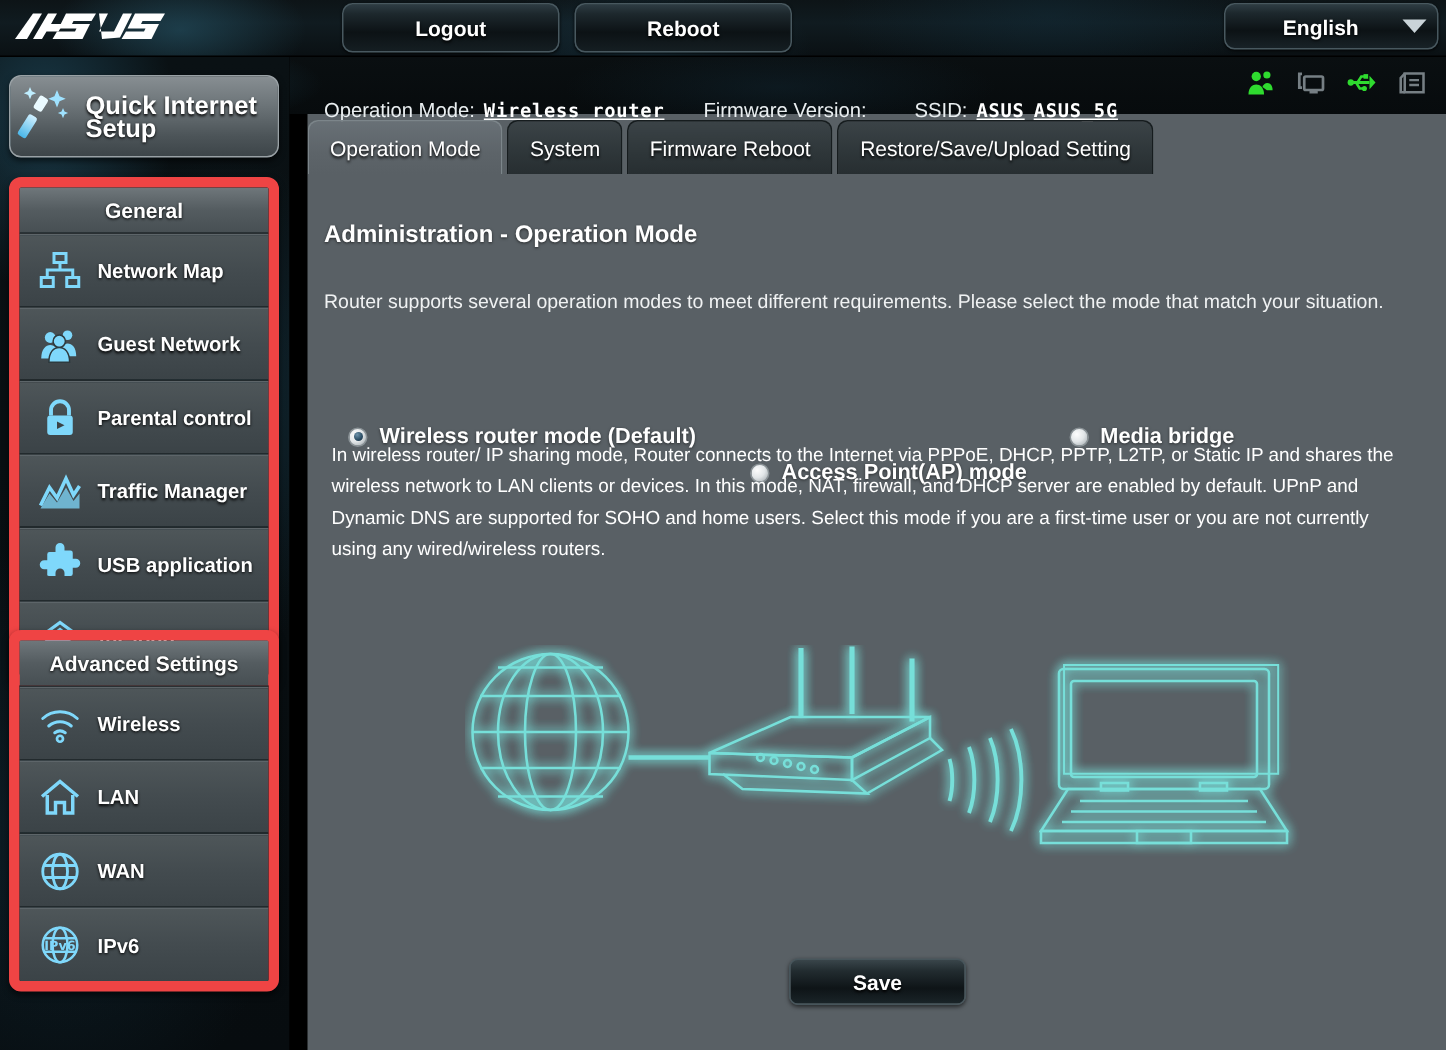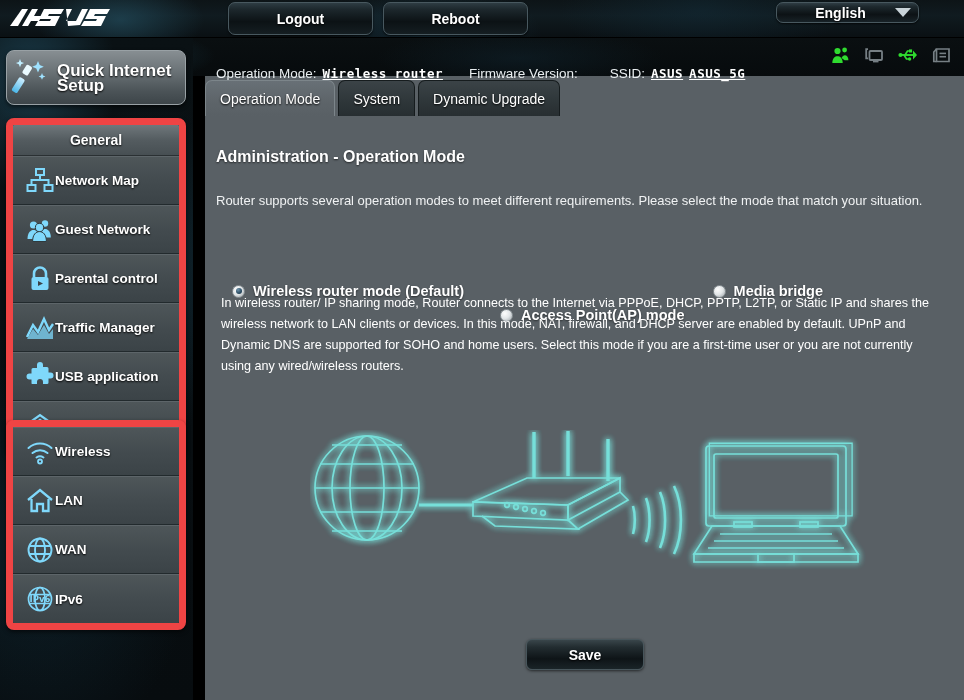--- a/index.html
+++ b/index.html
@@ -35,21 +35,21 @@
     border:1px solid #48585f; border-radius:7px;
     color:#fff; font-size:14px; font-weight:bold;
     display:flex; align-items:center; justify-content:center;
     text-shadow: 0 1px 2px #000;
     cursor:pointer; z-index:3;
     box-shadow: 0 1px 2px rgba(0,0,0,.7);
   }
   #btn-logout{ left:228px; width:145px; }
   #btn-reboot{ left:383px; width:145px; }
   .lang-select{
-    position:absolute; left:776px; top:2px; width:143px; height:21px;
+    position:absolute; left:816px; top:2px; width:143px; height:31px;
     background: linear-gradient(180deg,#2e3c43 0%, #1d282d 20%, #0c1215 60%, #182227 100%);
     border:1px solid #48585f; border-radius:7px;
     display:flex; align-items:center; z-index:3; cursor:pointer;
     box-shadow: 0 1px 2px rgba(0,0,0,.7);
     justify-content: center;
   }
   .lang-select .lbl{
     flex:1; text-align:center; color:#fff; font-size:14px; font-weight:bold;
     text-shadow:0 1px 2px #000; padding-left:16px;
   }
@@ -122,21 +122,21 @@
   }
   #group-general{ top:80px; }
   #group-advanced{ top:382px; }
   .group-head{
     height:31px; background:linear-gradient(180deg,#6f777b 0%, #545c60 50%, #474f53 100%);
     color:#fff; font-size:14px; font-weight:bold; text-shadow:0 1px 2px #000;
     display:flex; align-items:center; justify-content:center;
     border-bottom:1px solid #2a3033;
   }
   .menu-item{
-    height:49px; display:flex; align-items:center; padding-left:12px;
+    height:49px; display:flex; align-items:center; gap:10px; padding-left:12px;
     background:linear-gradient(180deg,#4e5659 0%, #434b4f 50%, #3b4347 100%);
     border-bottom:1px solid #222a2d;
     border-top:1px solid #5d6569;
     cursor:pointer;
   }
   .menu-item:last-child{ border-bottom:none; }
   .menu-item .lbl{
     color:#fff; font-size:13.5px; font-weight:bold; text-shadow:0 1px 2px #000;
   }
   .menu-item .mi-icon{ width:30px; height:30px; flex:0 0 30px; }
@@ -379,20 +379,21 @@
             <path d="M9 13 L15 8.5 L21 13" fill="none" stroke="#7fd8fb" stroke-width="1.8"></path>
             <path d="M8 24 a5 5 0 0 1 0.6 -9.9 a6.4 6.4 0 0 1 12 1.3 a4.4 4.4 0 0 1 -0.6 8.6 Z" fill="#7fd8fb"></path>
             <circle cx="23" cy="23" r="3" fill="#7fd8fb"></circle>
           </svg>
         </span>
         <span class="lbl">AiCloud</span>
       </div>
     </div>
 
     <div class="menu-group" id="group-advanced">
+      <div class="group-head">Advanced Settings</div>
 
       <div class="menu-item">
         <span class="mi-icon">
           <svg viewBox="0 0 30 30" width="30" height="30">
             <g fill="none" stroke="#7fd8fb" stroke-width="2" stroke-linecap="round">
               <path d="M3.5 11 A17 17 0 0 1 26.5 11"></path>
               <path d="M7.5 16 A11.5 11.5 0 0 1 22.5 16"></path>
               <path d="M11.5 20.5 A6 6 0 0 1 18.5 20.5"></path>
             </g>
             <circle cx="15" cy="24.5" r="2" fill="none" stroke="#7fd8fb" stroke-width="1.8"></circle>
@@ -438,21 +439,22 @@
         <span class="lbl">IPv6</span>
       </div>
     </div>
   </div>
 
   <div class="content"></div>
 
   <div class="tabbar">
     <div class="tab active">Operation Mode</div>
     <div class="tab">System</div>
-    <div class="tab">Dynamic Upgrade</div>
+    <div class="tab">Firmware Reboot</div>
+    <div class="tab">Restore/Save/Upload Setting</div>
   </div>
 
   <div class="page-title">Administration - Operation Mode</div>
   <div class="page-desc">Router supports several operation modes to meet different requirements. Please select the mode that match your situation.</div>
 
   <div class="radio-row">
     <div class="radio-opt sel" id="opt-wr">
       <span class="rdo"></span>
       <span class="rl">Wireless router mode (Default)</span>
     </div>

